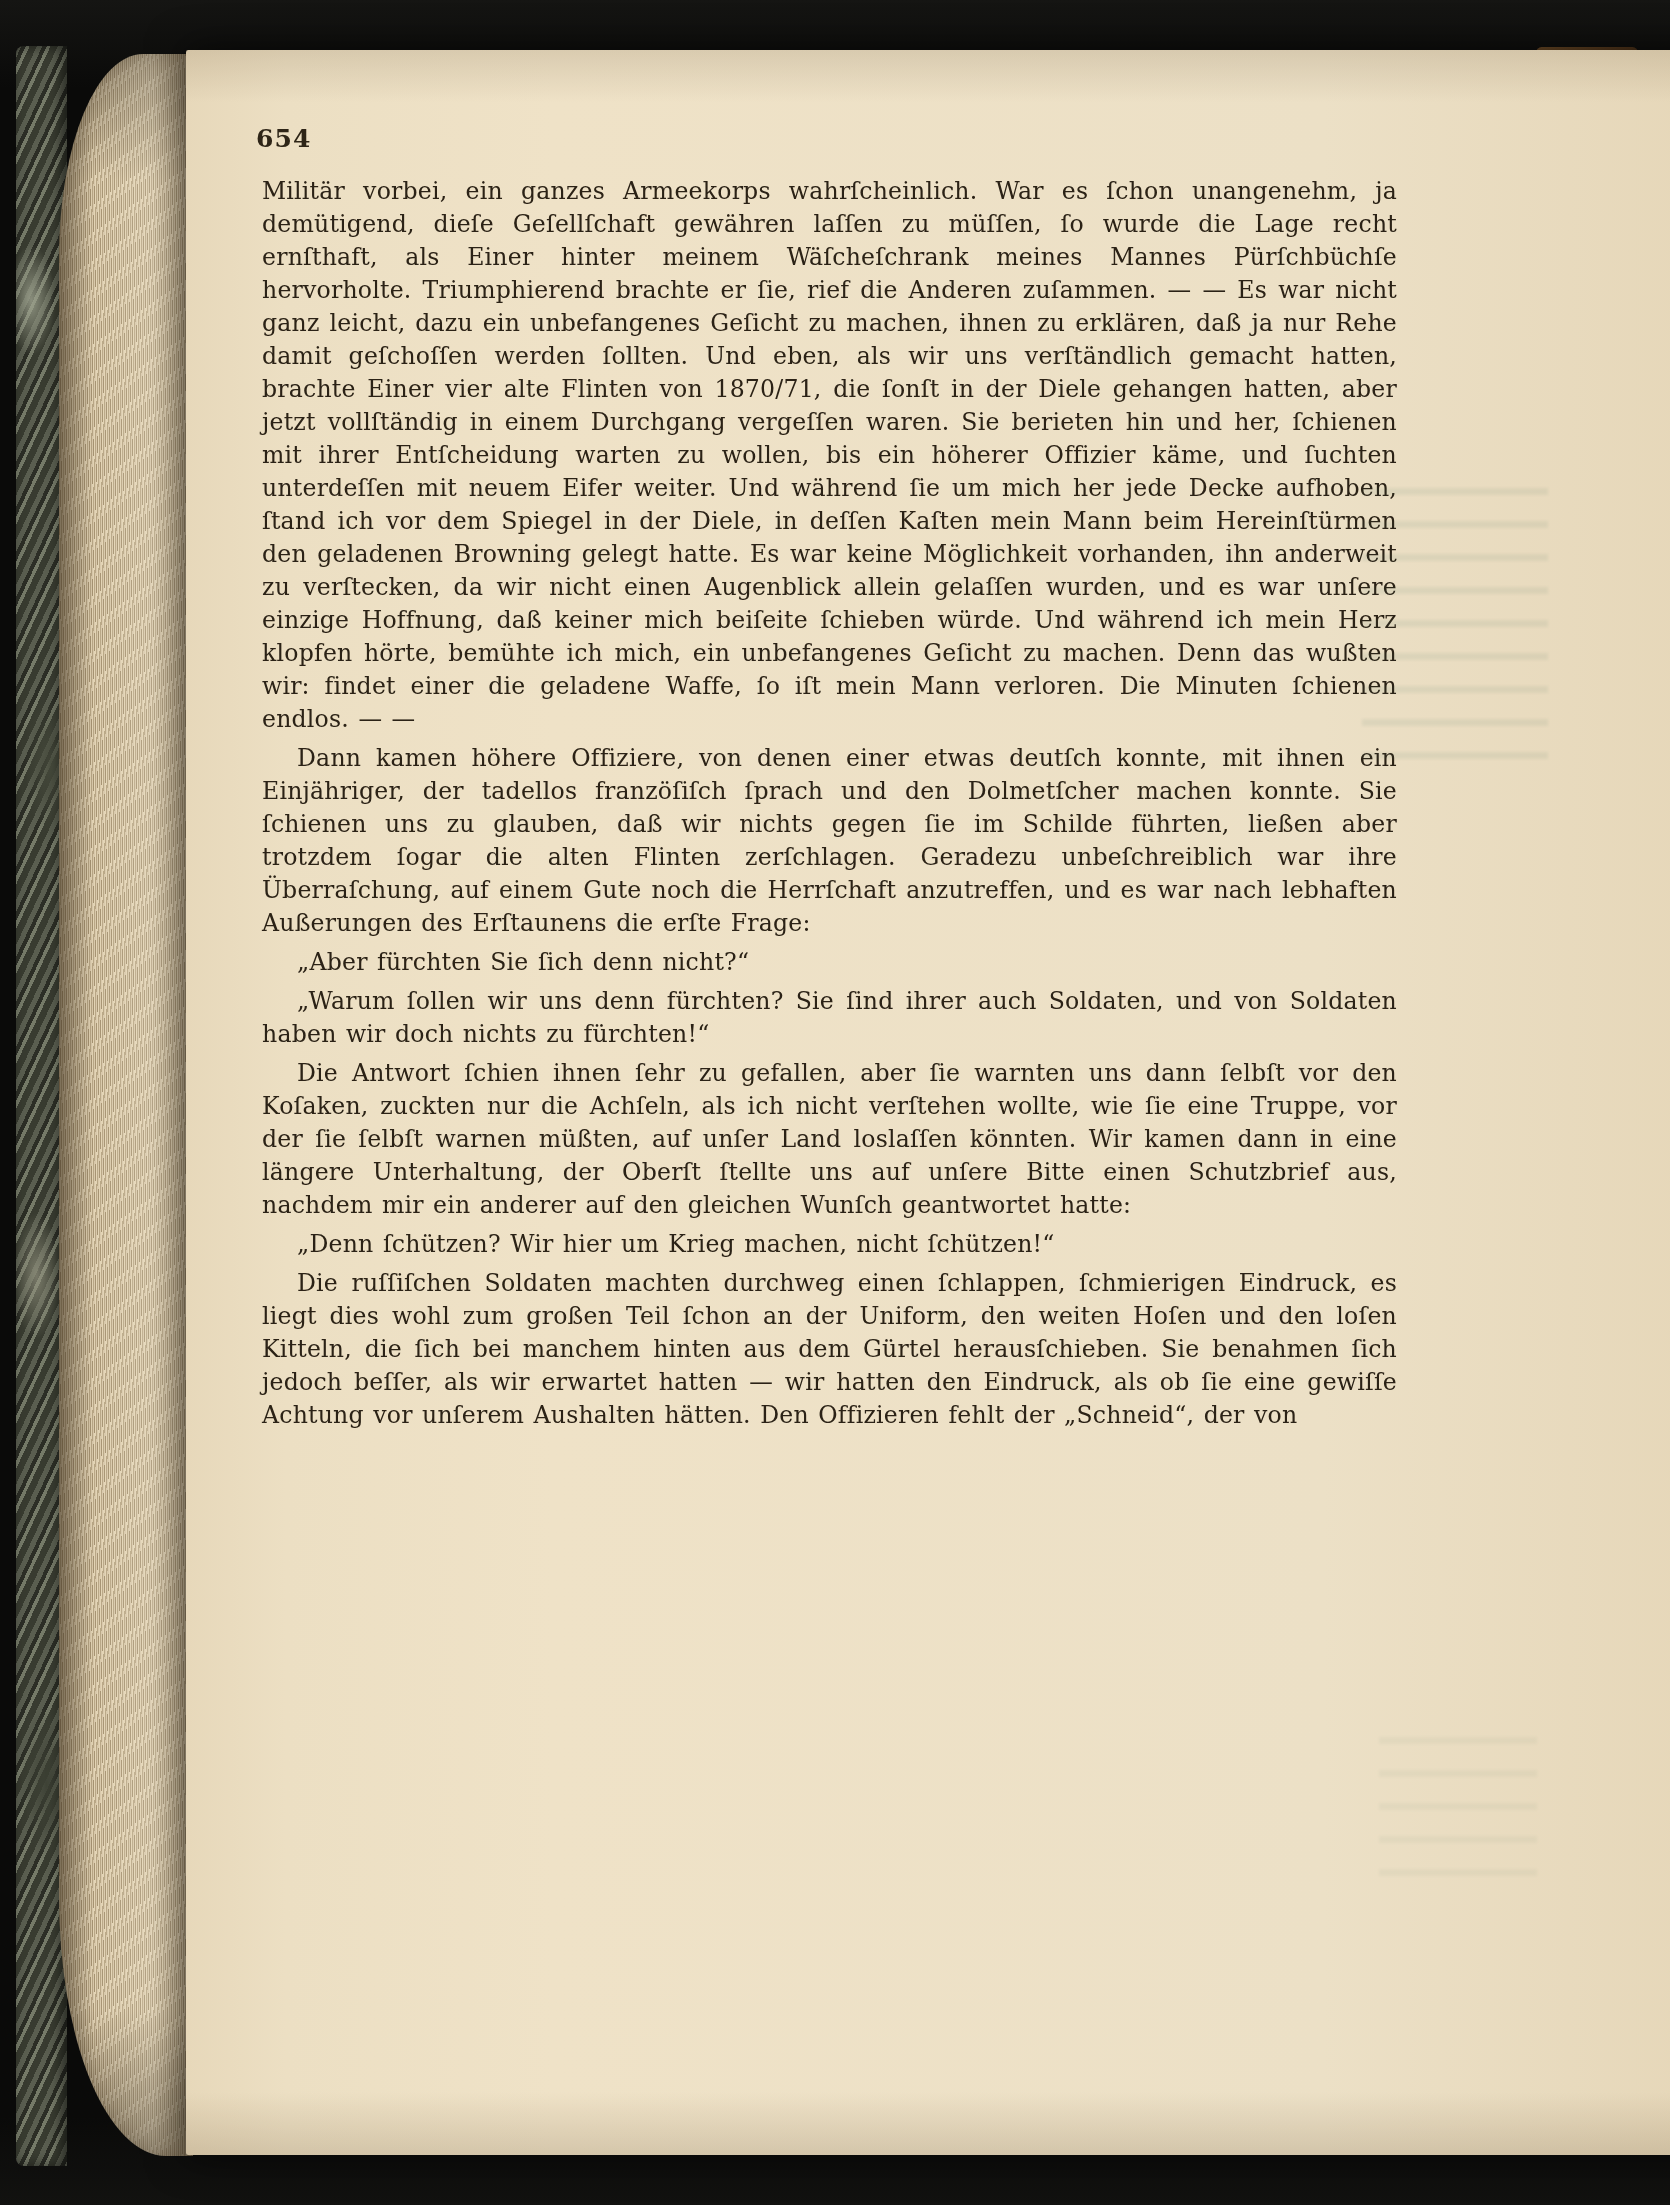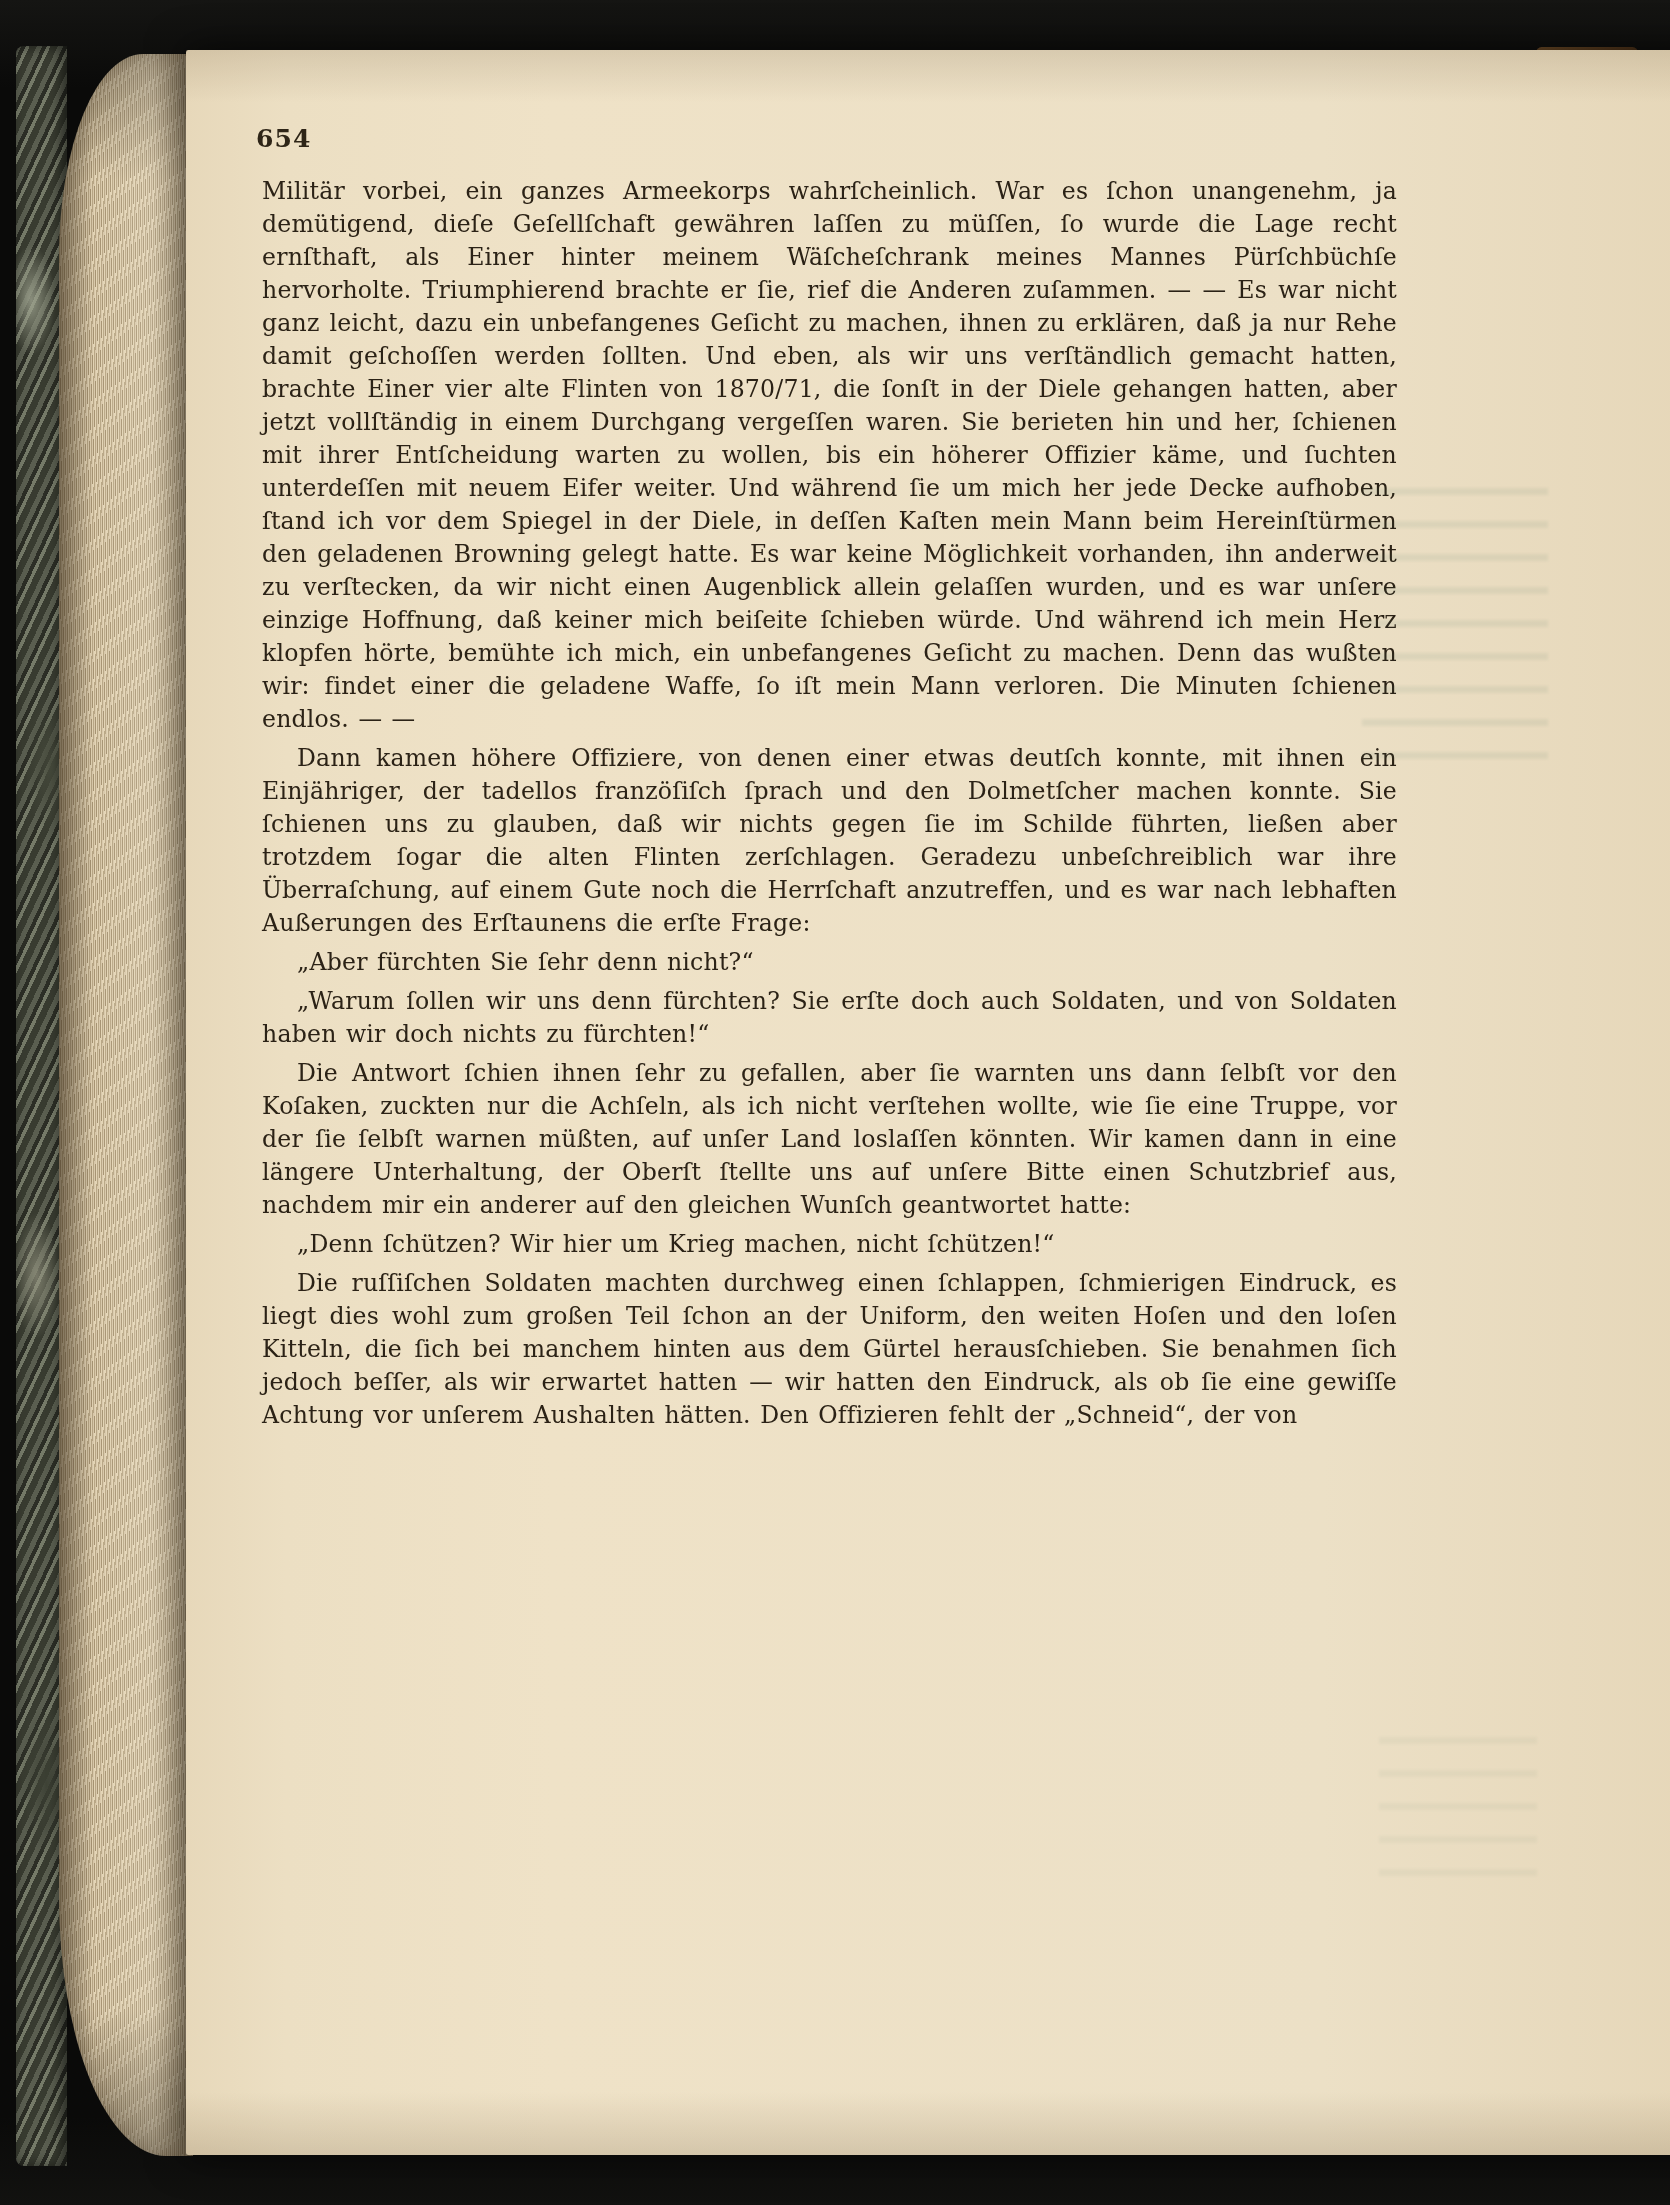--- a/index.html
+++ b/index.html
@@ -168,22 +168,22 @@
 
   <div class="cover-left"></div>
   <div class="page-fan"></div>
 
   <div class="page">
     <div class="pagenum">654</div>
 
     <div class="textblock">
         <p class="para">Militär vorbei, ein ganzes Armeekorps wahrſcheinlich. War es ſchon unangenehm, ja demütigend, dieſe Geſellſchaft gewähren laſſen zu müſſen, ſo wurde die Lage recht ernſthaft, als Einer hinter meinem Wäſcheſchrank meines Mannes Pürſchbüchſe hervorholte. Triumphierend brachte er ſie, rief die Anderen zuſammen. — — Es war nicht ganz leicht, dazu ein unbefangenes Geſicht zu machen, ihnen zu erklären, daß ja nur Rehe damit geſchoſſen werden ſollten. Und eben, als wir uns verſtändlich gemacht hatten, brachte Einer vier alte Flinten von 1870/71, die ſonſt in der Diele gehangen hatten, aber jetzt vollſtändig in einem Durchgang vergeſſen waren. Sie berieten hin und her, ſchienen mit ihrer Entſcheidung warten zu wollen, bis ein höherer Offizier käme, und ſuchten unterdeſſen mit neuem Eifer weiter. Und während ſie um mich her jede Decke aufhoben, ſtand ich vor dem Spiegel in der Diele, in deſſen Kaſten mein Mann beim Hereinſtürmen den geladenen Browning gelegt hatte. Es war keine Möglichkeit vorhanden, ihn anderweit zu verſtecken, da wir nicht einen Augenblick allein gelaſſen wurden, und es war unſere einzige Hoffnung, daß keiner mich beiſeite ſchieben würde. Und während ich mein Herz klopfen hörte, bemühte ich mich, ein unbefangenes Geſicht zu machen. Denn das wußten wir: findet einer die geladene Waffe, ſo iſt mein Mann verloren. Die Minuten ſchienen endlos. — —</p>
         <p class="para indent">Dann kamen höhere Offiziere, von denen einer etwas deutſch konnte, mit ihnen ein Einjähriger, der tadellos franzöſiſch ſprach und den Dolmetſcher machen konnte. Sie ſchienen uns zu glauben, daß wir nichts gegen ſie im Schilde führten, ließen aber trotzdem ſogar die alten Flinten zerſchlagen. Geradezu unbeſchreiblich war ihre Überraſchung, auf einem Gute noch die Herrſchaft anzutreffen, und es war nach lebhaften Außerungen des Erſtaunens die erſte Frage:</p>
-        <p class="para indent">„Aber fürchten Sie ſehr denn nicht?“</p>
-        <p class="para indent">„Warum ſollen wir uns denn fürchten? Sie erſte doch auch Soldaten, und von Soldaten haben wir doch nichts zu fürchten!“</p>
+        <p class="para indent">„Aber fürchten Sie ſich denn nicht?“</p>
+        <p class="para indent">„Warum ſollen wir uns denn fürchten? Sie ſind ihrer auch Soldaten, und von Soldaten haben wir doch nichts zu fürchten!“</p>
         <p class="para indent">Die Antwort ſchien ihnen ſehr zu gefallen, aber ſie warnten uns dann ſelbſt vor den Koſaken, zuckten nur die Achſeln, als ich nicht verſtehen wollte, wie ſie eine Truppe, vor der ſie ſelbſt warnen müßten, auf unſer Land loslaſſen könnten. Wir kamen dann in eine längere Unterhaltung, der Oberſt ſtellte uns auf unſere Bitte einen Schutzbrief aus, nachdem mir ein anderer auf den gleichen Wunſch geantwortet hatte:</p>
         <p class="para indent">„Denn ſchützen? Wir hier um Krieg machen, nicht ſchützen!“</p>
         <p class="para indent">Die ruſſiſchen Soldaten machten durchweg einen ſchlappen, ſchmierigen Eindruck, es liegt dies wohl zum großen Teil ſchon an der Uniform, den weiten Hoſen und den loſen Kitteln, die ſich bei manchem hinten aus dem Gürtel herausſchieben. Sie benahmen ſich jedoch beſſer, als wir erwartet hatten — wir hatten den Eindruck, als ob ſie eine gewiſſe Achtung vor unſerem Aushalten hätten. Den Offizieren fehlt der „Schneid“, der von</p>
       </div>
 
     <div class="bleed"></div>
     <div class="bleed2"></div>
   </div>
 
 </div>

